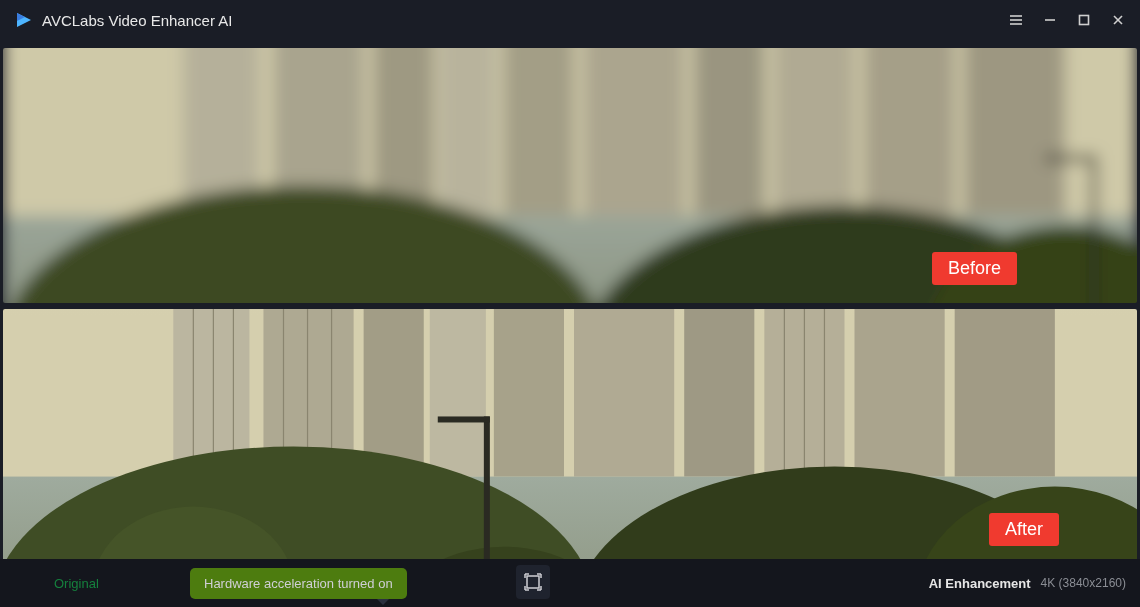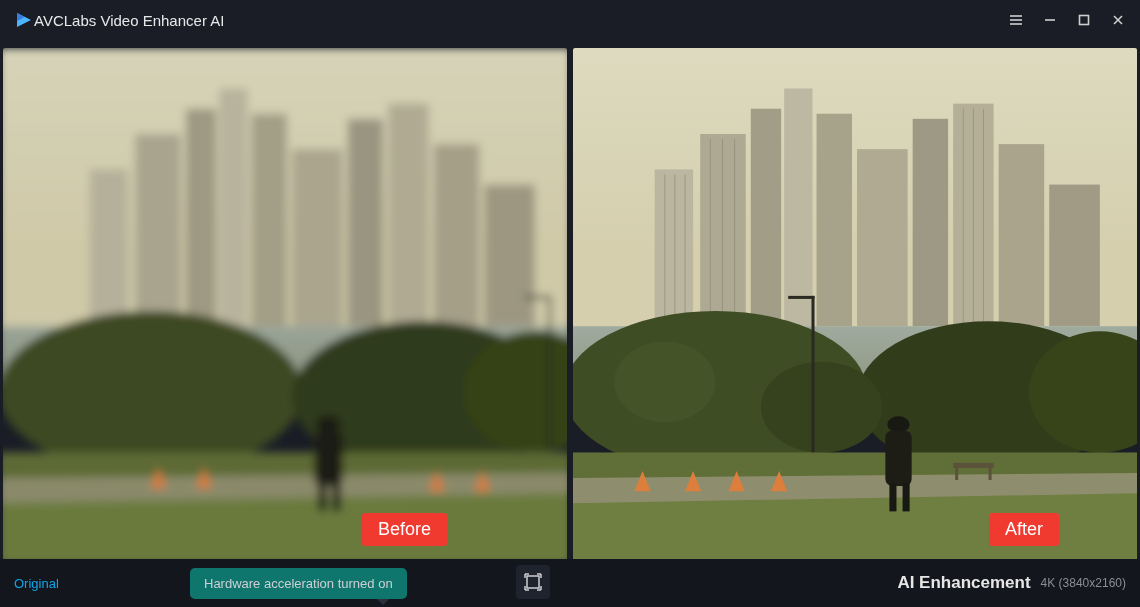--- a/index.html
+++ b/index.html
@@ -20,20 +20,21 @@
       height: 40px;
       display: flex;
       align-items: center;
       justify-content: space-between;
       padding: 0 14px;
       background: #1a1d26;
     }
     .titlebar-left {
       display: flex;
       align-items: center;
+      gap: 8px;
     }
     .logo-icon svg {
       display: block;
     }
     .app-title {
       font-size: 15px;
       font-weight: 500;
       color: #e8e8e8;
     }
     .titlebar-right {
@@ -48,20 +49,21 @@
       width: 16px;
       height: 16px;
       cursor: pointer;
       color: #cfcfcf;
     }
     .comparison {
       display: flex;
       gap: 6px;
       padding: 8px 3px 0 3px;
       height: 524px;
+      flex-direction: column;
     }
     .panel {
       position: relative;
       flex: 1;
       overflow: hidden;
       border-radius: 2px;
     }
     .panel svg.scene {
       width: 100%;
       height: 100%;
@@ -90,28 +92,29 @@
       left: 0;
       right: 0;
       height: 48px;
       display: flex;
       align-items: center;
       padding: 0 14px;
       background: #14161d;
       font-size: 13px;
     }
     .footer-left {
-      color: #0ea5e9;
+      color: #15803d;
       font-weight: 500;
+      margin-left: 40px;
     }
     .tooltip {
       position: absolute;
       left: 190px;
       bottom: 8px;
-      background: #0f766e;
+      background: #4d7c0f;
       color: #cfcfd5;
       padding: 8px 14px;
       border-radius: 5px;
       font-size: 13px;
     }
     .tooltip::after {
       content: '';
       position: absolute;
       right: 18px;
       bottom: -6px;
@@ -134,21 +137,21 @@
     }
     .footer-right {
       margin-left: auto;
       display: flex;
       align-items: center;
       gap: 10px;
     }
     .ai-label {
       color: #e6e6e6;
       font-weight: 600;
-      font-size: 17px;
+      font-size: 13px;
       text-align: center;
     }
     .res-label {
       color: #8a8d94;
       font-size: 12px;
     }
   </style>
 </head>
 <body>
 

